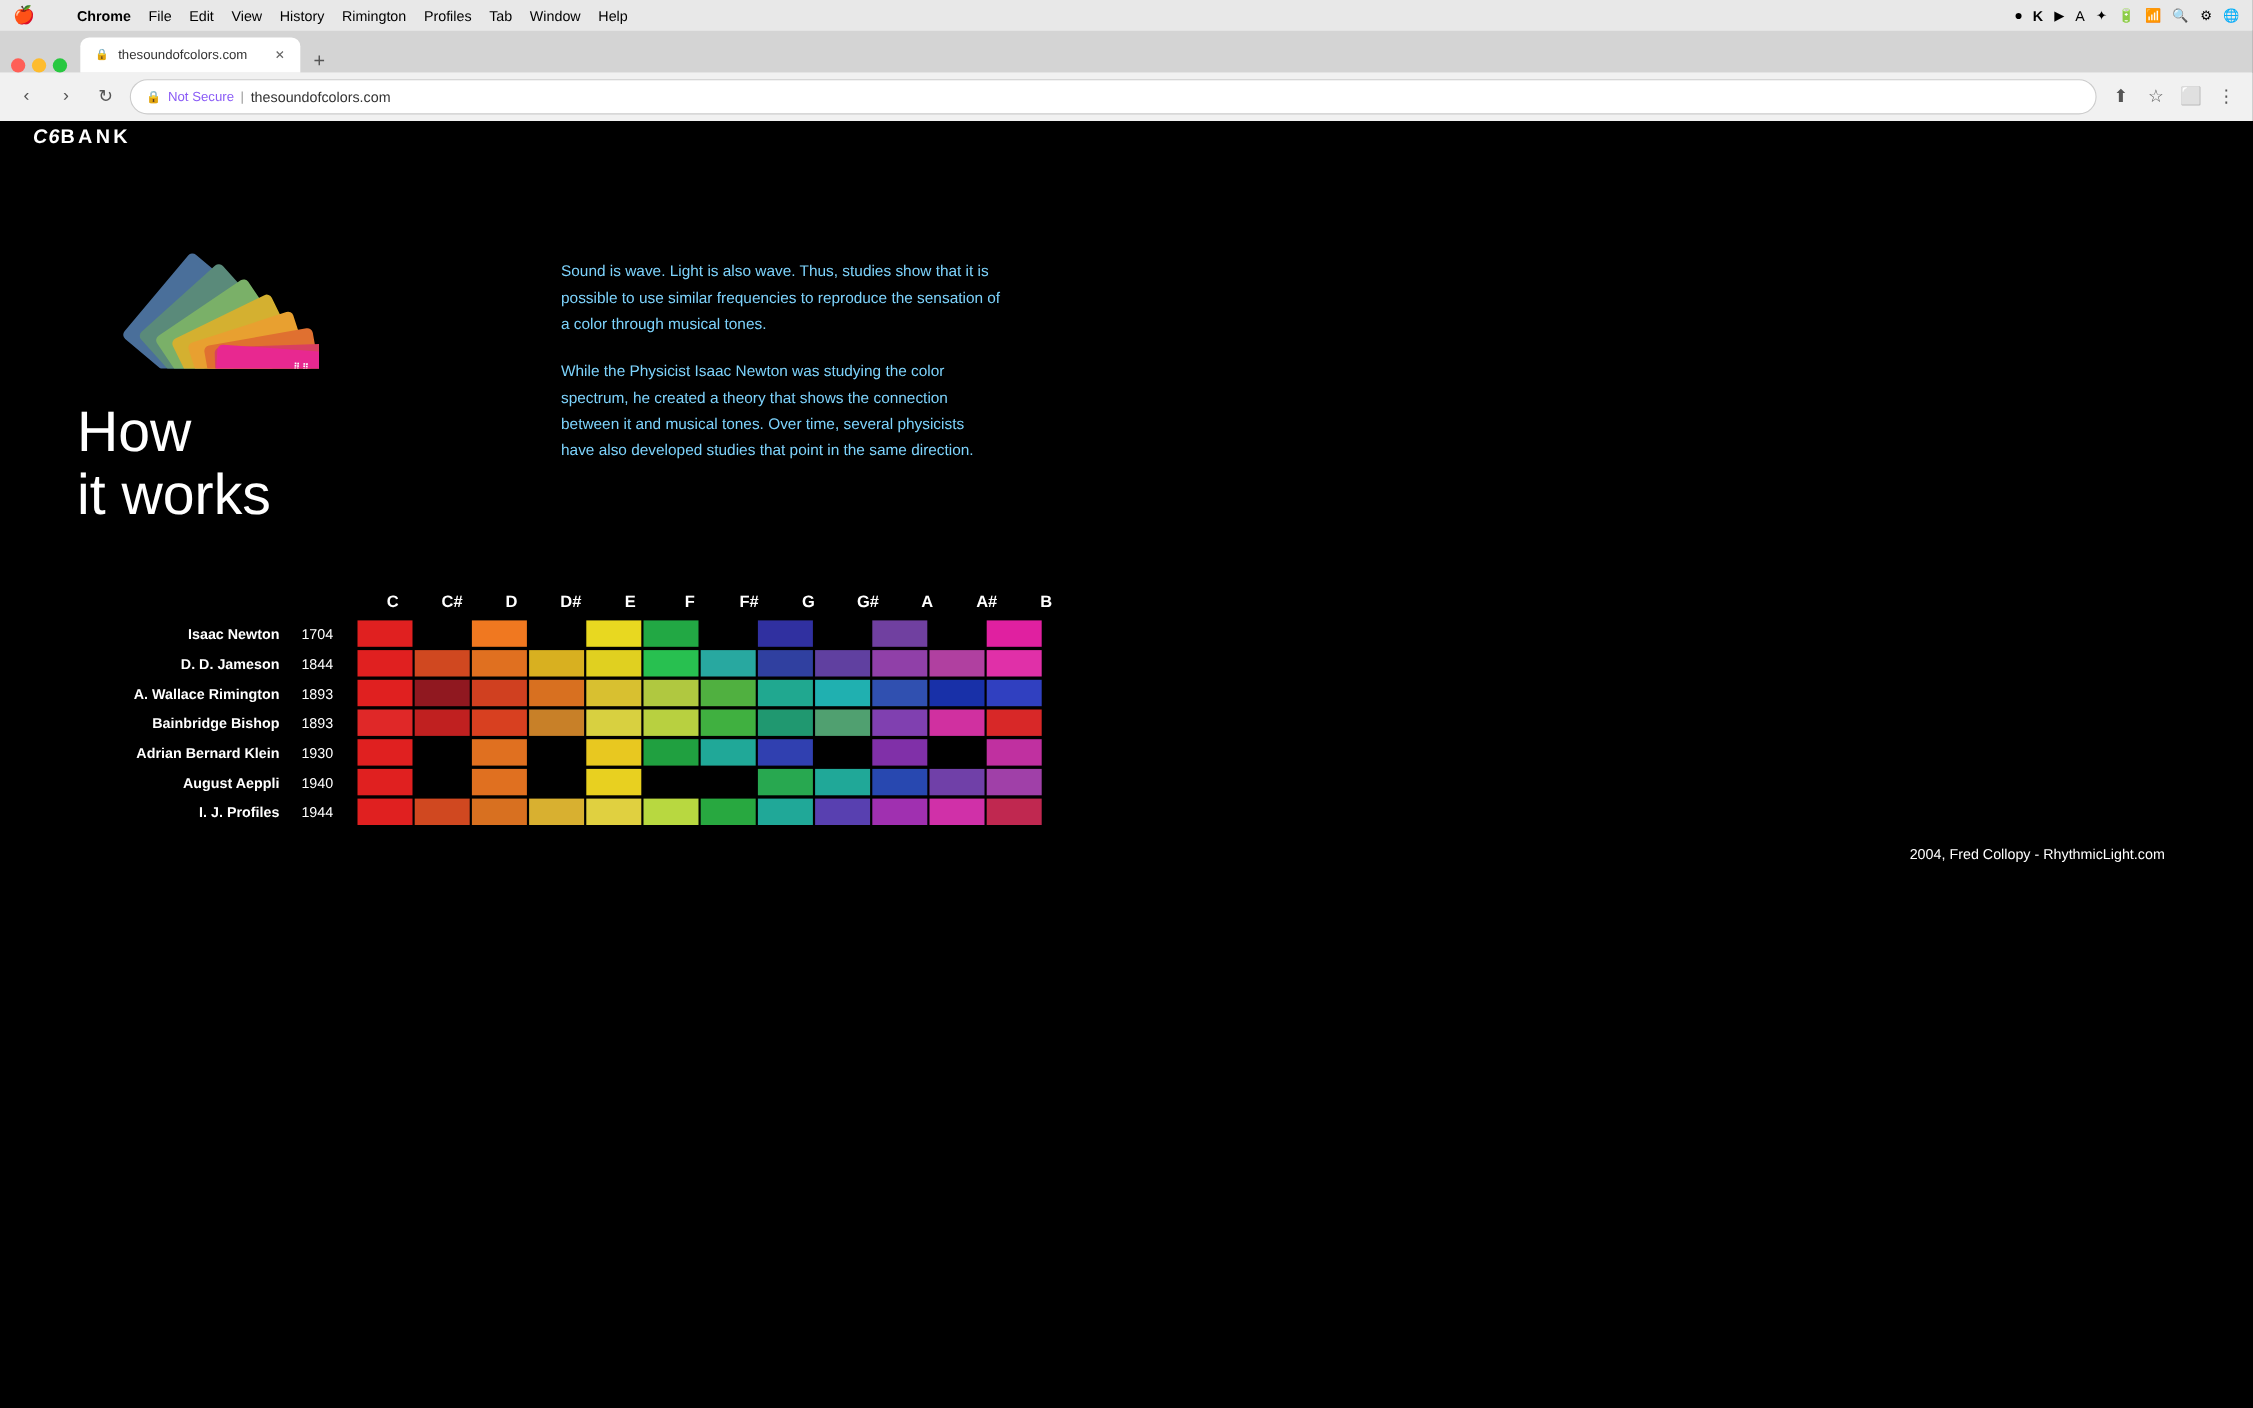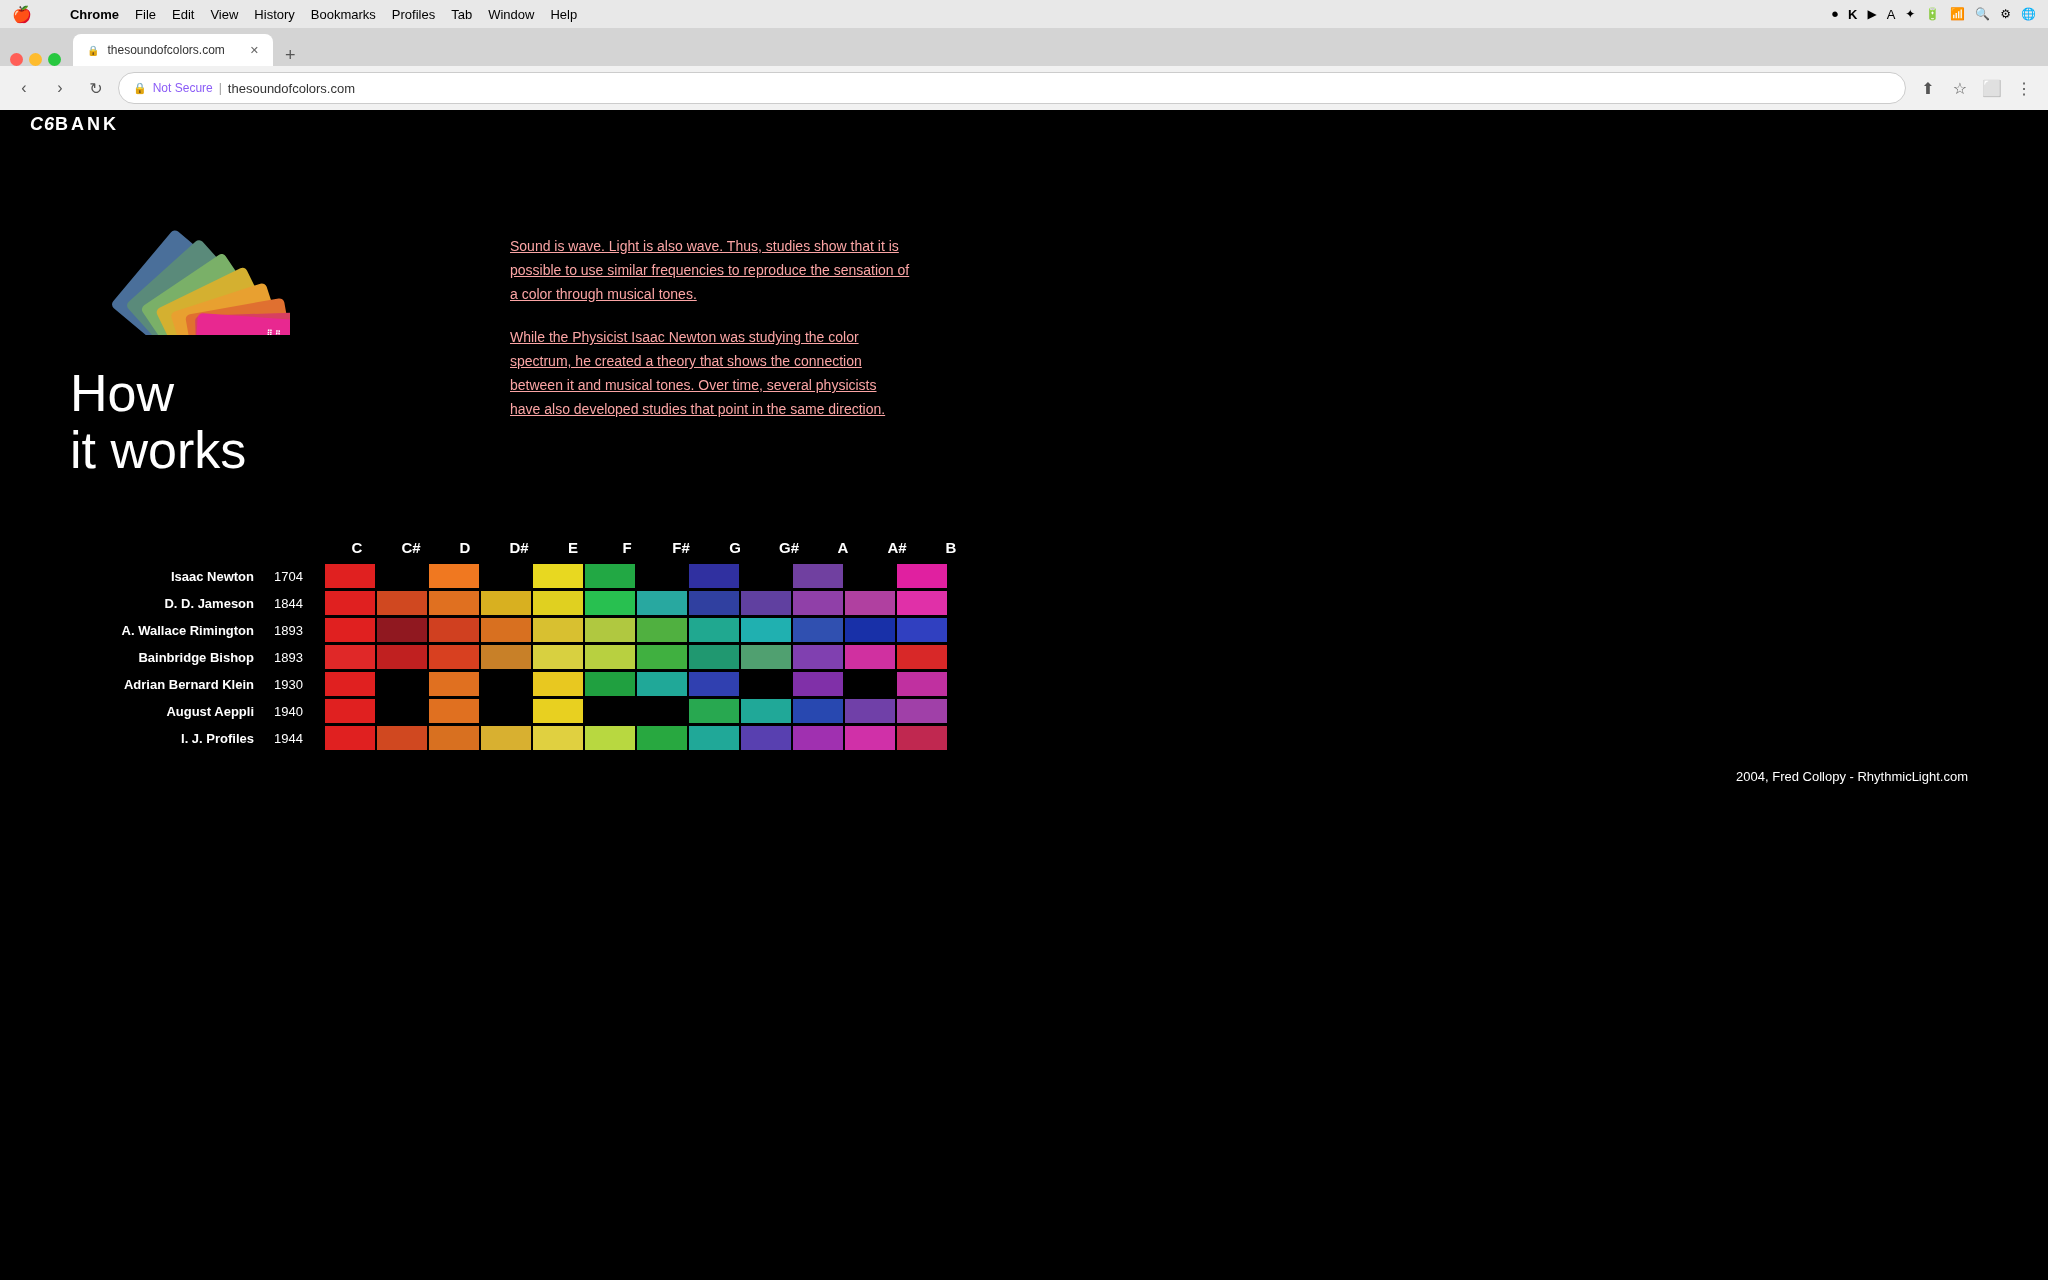--- a/index.html
+++ b/index.html
@@ -176,24 +176,23 @@
     }
 
     .right-panel {
       flex: 1;
       padding-top: 60px;
     }
 
     .right-panel p {
       font-size: 14px;
       line-height: 1.7;
-      color: #fca5a5;
+      color: #7dd3fc;
       margin-bottom: 20px;
       max-width: 400px;
-      text-decoration: underline;
     }
 
     
     .color-table-section {
       padding: 0 40px;
       margin-top: 20px;
     }
 
     .note-headers {
       display: flex;
@@ -264,21 +263,21 @@
 
 <div class="browser-chrome">
 
   <div class="menu-bar">
     <span style="font-size:16px;">🍎</span>
     <span class="menu-item chrome-label">Chrome</span>
     <span class="menu-item">File</span>
     <span class="menu-item">Edit</span>
     <span class="menu-item">View</span>
     <span class="menu-item">History</span>
-    <span class="menu-item">Bookmarks</span>
+    <span class="menu-item">Rimington</span>
     <span class="menu-item">Profiles</span>
     <span class="menu-item">Tab</span>
     <span class="menu-item">Window</span>
     <span class="menu-item">Help</span>
     <div class="menu-right">
       <span style="font-size:12px;">⏺</span>
       <span style="font-size:13px; font-weight:bold;">K</span>
       <span style="font-size:12px;">▶</span>
       <span style="font-size:13px;">A</span>
       <span style="font-size:12px;">✦</span>

